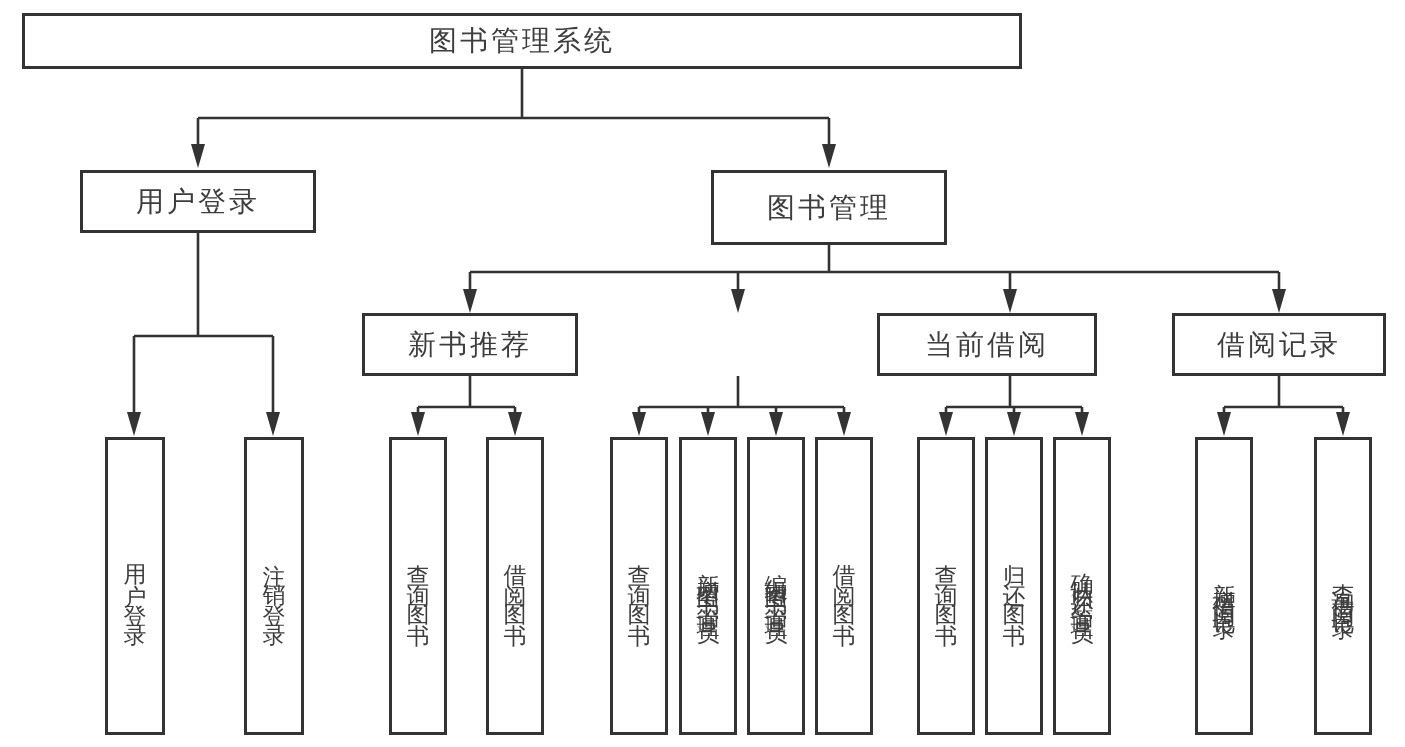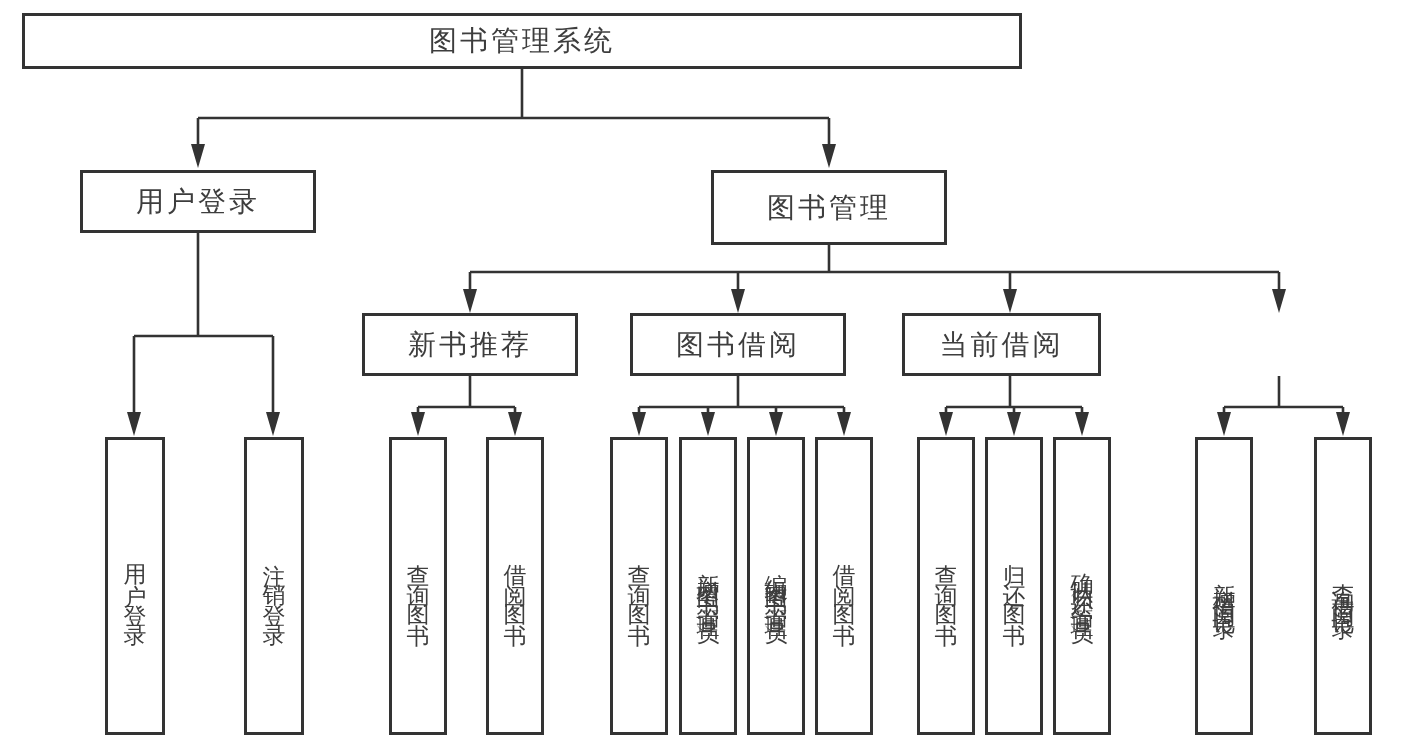--- a/index.html
+++ b/index.html
@@ -87,25 +87,25 @@
   <div class="box" style="left:80px;top:170px;width:236px;height:63px">
     <span class="hlabel">用户登录</span>
   </div>
   <div class="box" style="left:711px;top:170px;width:236px;height:75px">
     <span class="hlabel">图书管理</span>
   </div>
 
   <div class="box" style="left:362px;top:313px;width:216px;height:63px">
     <span class="hlabel">新书推荐</span>
   </div>
-  <div class="box" style="left:630px;top:313px;width:216px;height:63px">
-    <span class="hlabel">图书借阅</span>
+  <div class="box" style="left:877px;top:313px;width:220px;height:63px">
+    <span class="hlabel">当前借阅</span>
   </div>
-  <div class="box" style="left:902px;top:313px;width:199px;height:63px">
-    <span class="hlabel">当前借阅</span>
+  <div class="box" style="left:1172px;top:313px;width:214px;height:63px">
+    <span class="hlabel">借阅记录</span>
   </div>
 
   <div class="box leaf" style="left:105px;top:437px;width:60px;height:298px">
     <span class="vlabel short">用户登录</span>
   </div>
   <div class="box leaf" style="left:244px;top:437px;width:60px;height:298px">
     <span class="vlabel short">注销登录</span>
   </div>
 
   <div class="box leaf" style="left:389px;top:437px;width:58px;height:298px">

